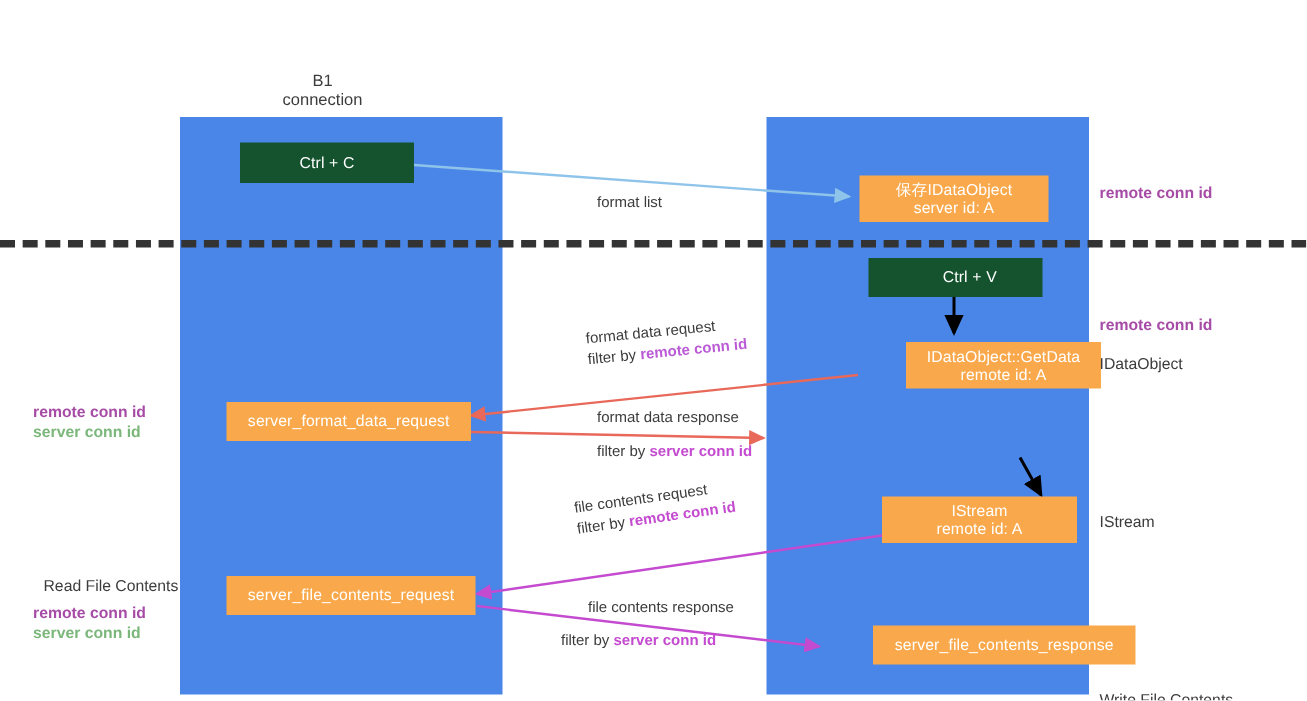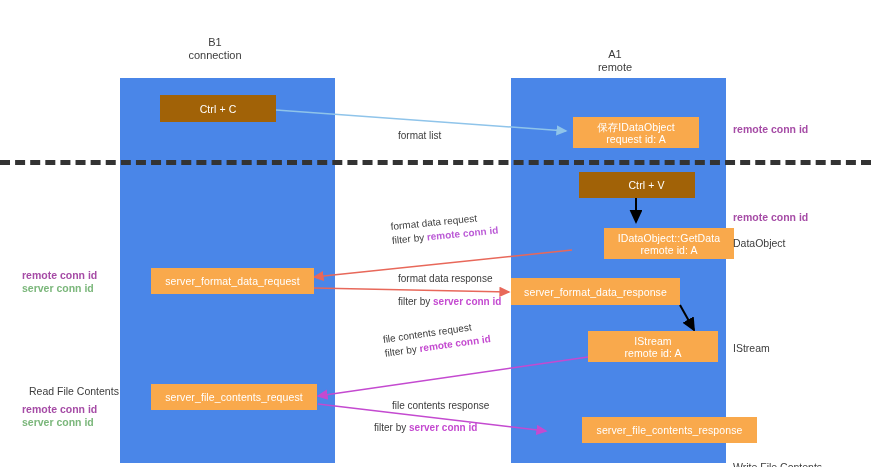--- a/index.html
+++ b/index.html
@@ -52,21 +52,21 @@
     align-items: center;
     justify-content: center;
     text-align: center;
     color: #ffffff;
     font-size: 10.5px;
     line-height: 12px;
     white-space: pre-line;
     letter-spacing: 0.1px;
   }
   .node.orange { background: #f9a94c; }
-  .node.green  { background: #a16207; }
+  .node.green  { background: #14532d; }
   
   .annot {
     position: absolute;
     font-size: 10.5px;
     line-height: 13px;
     white-space: pre-line;
   }
   .annot.purple { color: #a64ca6; font-weight: bold; }
   .annot.green  { color: #7bb77b; font-weight: bold; }
   .annot.dark   { color: #3c3c3c; }
@@ -94,24 +94,22 @@
     height: 0;
     border-top: 5px dashed #333333;
   }
 </style>
 </head>
 <body>
 
 <div id="canvas">
 
 
-  <div class="col-head" style="left:155px; top:36px; width:120px;">B1
+  <div class="col-head" style="left:155px; top:48px; width:120px;">B1
 connection</div>
-  <div class="col-head" style="left:555px; top:48px; width:120px;">A1
-remote</div>
 
   <div class="lane" style="left:120px; top:78px; width:215px; height:385px;"></div>
   <div class="lane" style="left:511px; top:78px; width:215px; height:385px;"></div>
 
   <div class="dashed-sep" style="top:160px;"></div>
 
   <svg id="wires" viewBox="0 0 871 467">
     <defs>
       <marker id="ah-blue" markerWidth="7" markerHeight="7" refX="6" refY="3.2" orient="auto">
         <path d="M0,0 L7,3.2 L0,6.4 z" fill="#8fc4ea"></path>
@@ -138,30 +136,29 @@
     <path d="M680,305 L694,330" stroke="#000000" stroke-width="2" fill="none" marker-end="url(#ah-blk)"></path>
 
     <path d="M588,357 L318,396" stroke="#c44ad0" stroke-width="1.6" fill="none" marker-end="url(#ah-mag)"></path>
 
     <path d="M318,404 L546,431" stroke="#c44ad0" stroke-width="1.6" fill="none" marker-end="url(#ah-mag)"></path>
   </svg>
 
   <div class="node green" style="left:160px; top:95px; width:116px; height:27px;">Ctrl + C</div>
 
   <div class="node orange" style="left:573px; top:117px; width:126px; height:31px;">保存IDataObject
-request id: A</div>
+server id: A</div>
 
   <div class="node green" style="left:579px; top:172px; width:116px; height:26px;padding-left:19px;">Ctrl + V</div>
 
   <div class="node orange" style="left:604px; top:228px; width:130px; height:31px;">IDataObject::GetData
 remote id: A</div>
 
   <div class="node orange" style="left:151px; top:268px; width:163px; height:26px;">server_format_data_request</div>
 
-  <div class="node orange" style="left:511px; top:278px; width:169px; height:27px;">server_format_data_response</div>
 
   <div class="node orange" style="left:588px; top:331px; width:130px; height:31px;">IStream
 remote id: A</div>
 
   <div class="node orange" style="left:151px; top:384px; width:166px; height:26px;">server_file_contents_request</div>
 
   <div class="node orange" style="left:546px; top:417px; width:175px; height:26px;margin-left:36px;">server_file_contents_response</div>
 
   <div class="edge-label" style="left:398px; top:100px;margin-top:29px;">
     <span>format list</span>
@@ -184,21 +181,21 @@
 
   <div class="edge-label" style="left:392px; top:399px;">
     <div>file contents response</div>
     <div style="margin-top:8px; margin-left:-18px;"><span>filter by </span><span class="hl-magenta">server conn id</span></div>
   </div>
 
   <div class="annot purple" style="left:733px; top:123px;">remote conn id</div>
 
   <div class="annot purple" style="left:733px; top:211px;">remote conn id</div>
 
-  <div class="annot dark" style="left:733px; top:237px;">DataObject</div>
+  <div class="annot dark" style="left:733px; top:237px;">IDataObject</div>
 
   <div class="annot dark" style="left:733px; top:342px;">IStream</div>
 
   <div class="annot dark" style="left:733px; top:425px;margin-top:36px;">Write File Contents</div>
 
   <div class="annot purple" style="left:22px; top:269px;">remote conn id</div>
 
   <div class="annot green" style="left:22px; top:282px;">server conn id</div>
 
   <div class="annot dark" style="left:29px; top:385px;">Read File Contents</div>

